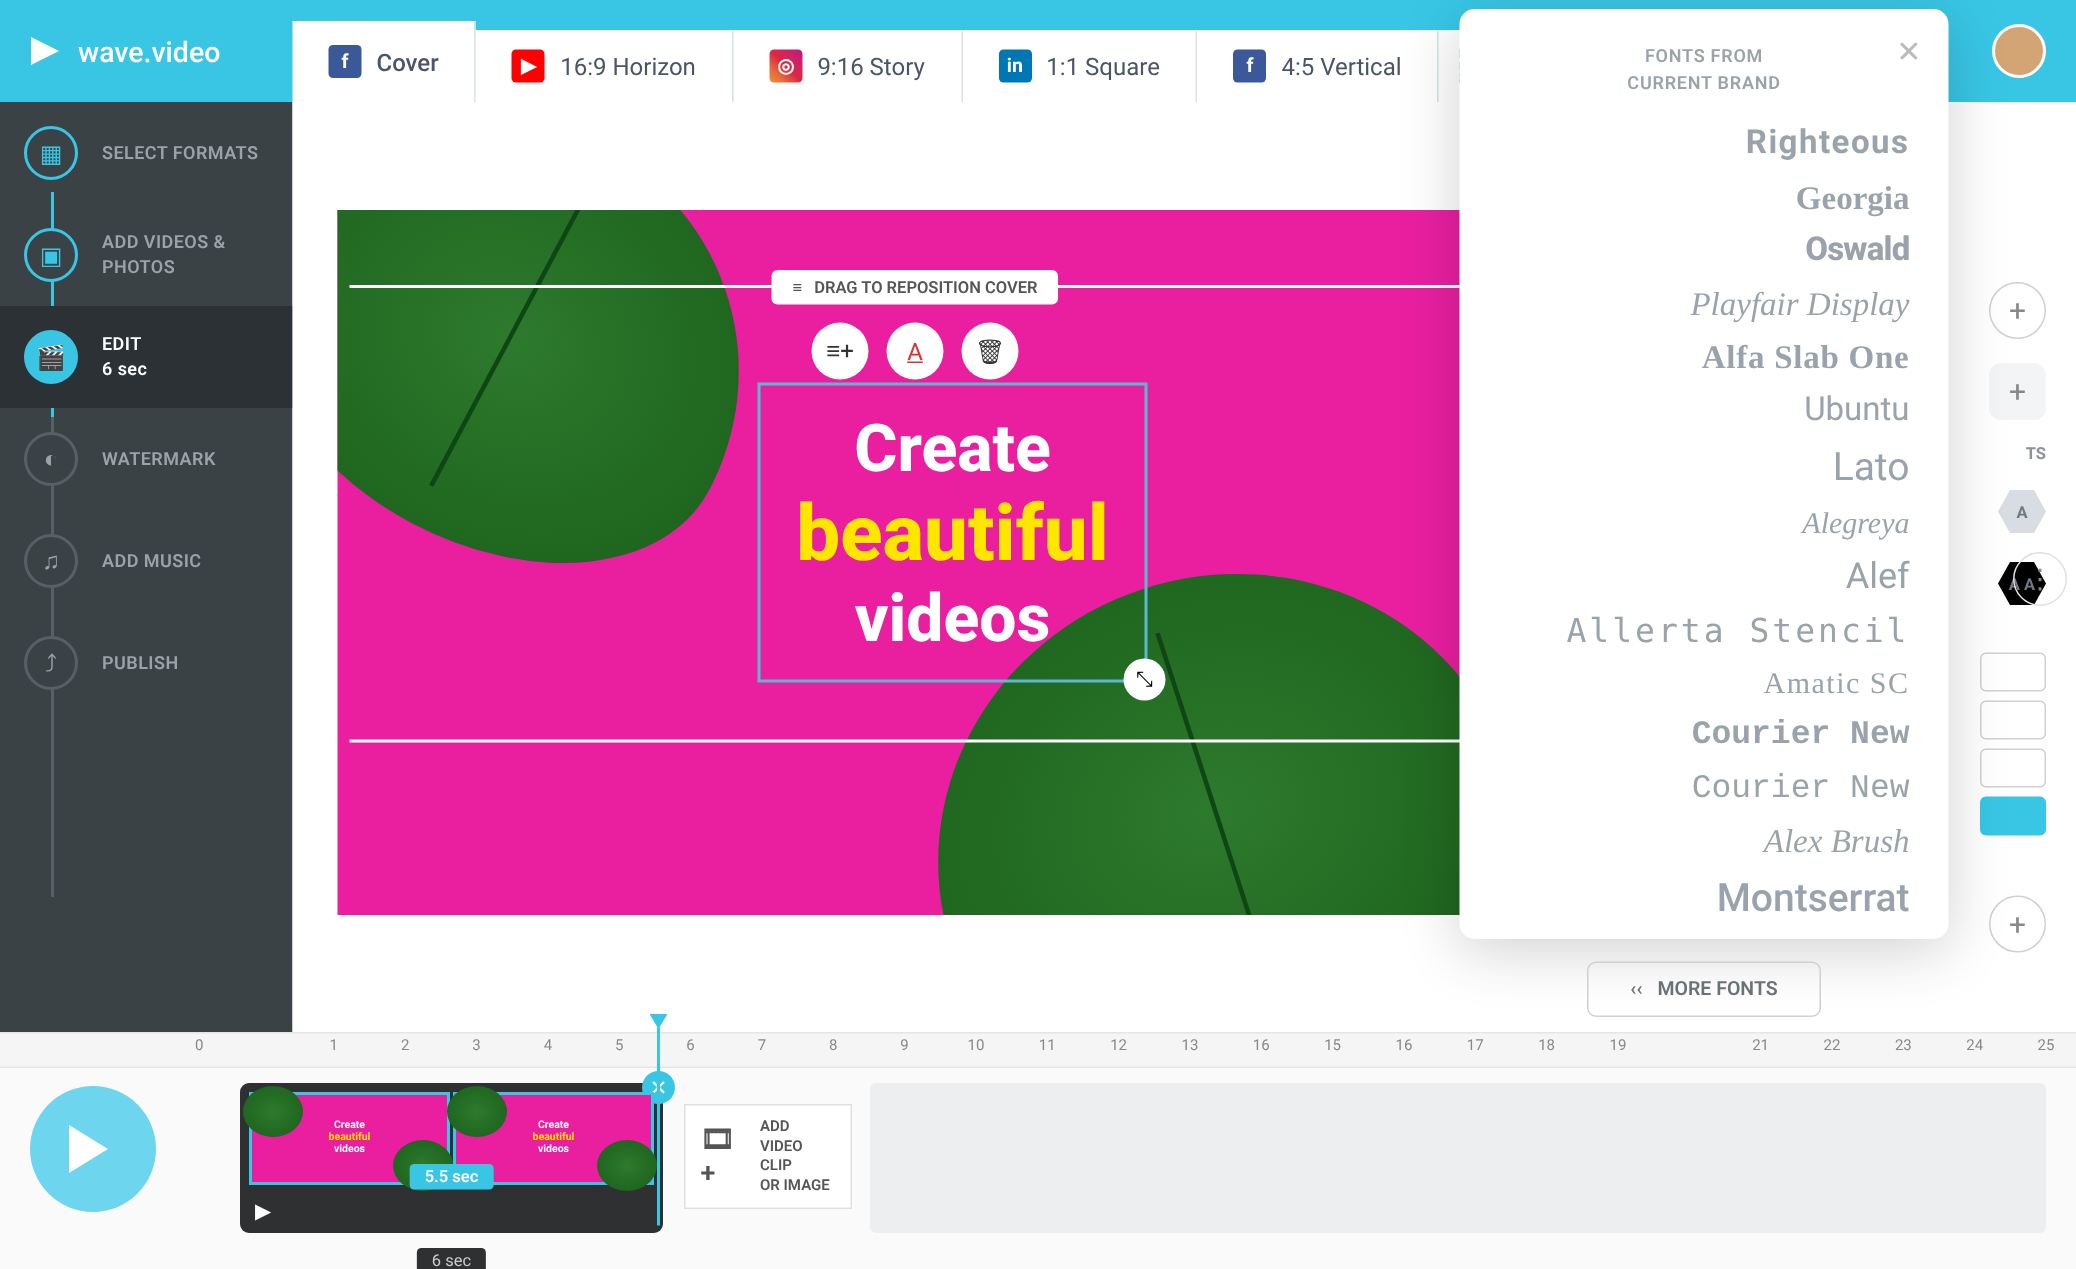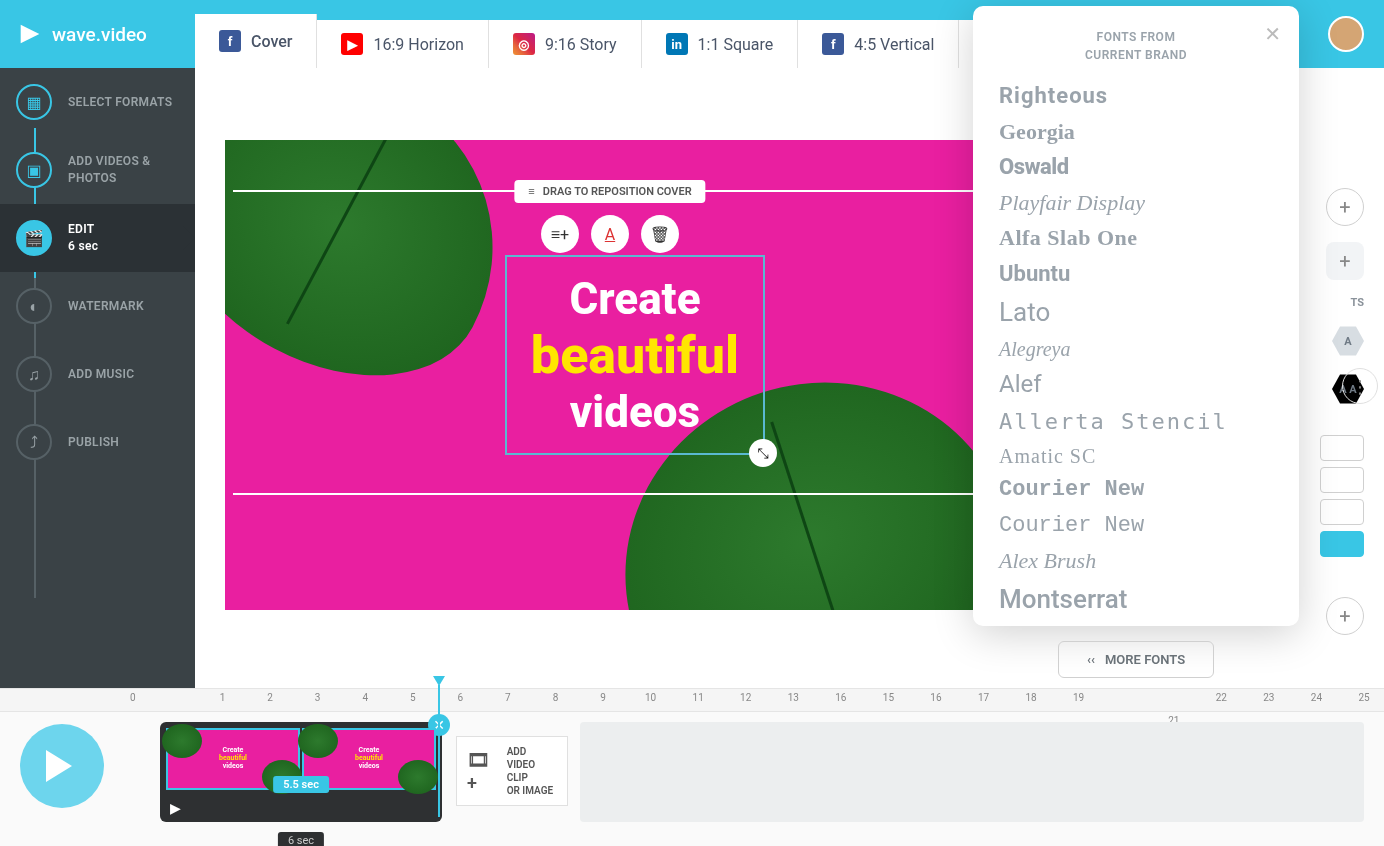--- a/index.html
+++ b/index.html
@@ -54,21 +54,21 @@
 .rail-btn.sq { border-radius:8px; background:#f2f4f6; border:none; }
 .hex { width:32px; height:32px; background:#d7dde2; clip-path:polygon(25% 5%,75% 5%,100% 50%,75% 95%,25% 95%,0 50%); display:flex; align-items:center; justify-content:center; font-size:11px; font-weight:700; color:#6f7a85; }
 .rail-rects { display:flex; flex-direction:column; gap:6px; margin-top:14px; }
 .rail-rect { width:44px; height:26px; border:1px solid #d0d0d0; border-radius:4px; }
 .rail-rect.blue { background:#39c6e5; border-color:#39c6e5; }
 .kebab { position:absolute; top:300px; right:6px; width:36px; height:36px; border-radius:50%; border:1px solid #e0e0e0; display:flex; align-items:center; justify-content:center; font-size:18px; color:#888; }
 
 .font-popup { position:absolute; top:6px; right:85px; width:326px; height:620px; background:#fff; border-radius:10px; box-shadow:0 8px 40px rgba(0,0,0,0.18); padding:22px 26px; z-index:50; }
 .font-popup .close { position:absolute; top:16px; right:18px; color:#bbb; font-size:20px; cursor:pointer; }
 .font-title { text-align:center; font-size:12px; letter-spacing:0.5px; color:#9aa3ab; font-weight:600; line-height:1.5; margin-bottom:18px; }
-.font-list { display:flex; flex-direction:column; gap:7px; }
+.font-list { display:flex; flex-direction:column; gap:7px;text-align:right; }
 .font-item { font-size:22px; color:#9aa3ab; cursor:pointer; line-height:1.3; }
 .more-fonts { margin:24px auto 0; display:flex; align-items:center; gap:10px; border:1px solid #d0d0d0; border-radius:6px; padding:10px 28px; font-size:13px; font-weight:600; color:#6a7278; width:fit-content; cursor:pointer; }
 
 .timeline-area { position:absolute; bottom:0; left:0; right:0; height:158px; background:#fafafa; }
 .ruler { height:24px; position:relative; background:#f5f5f5; border-top:1px solid #e5e5e5; border-bottom:1px solid #e5e5e5; }
 .ruler-num { position:absolute; top:3px; font-size:10px; color:#888; transform:translateX(-50%); }
 .play-big { position:absolute; left:20px; top:36px; width:84px; height:84px; border-radius:50%; background:#6dd5ed; display:flex; align-items:center; justify-content:center; cursor:pointer; }
 .play-big::after { content:''; border:16px solid transparent; border-left:26px solid #fff; margin-left:10px; }
 .clip-box { position:absolute; top:34px; left:160px; width:282px; height:100px; background:#2e3032; border-radius:6px; padding:6px; }
 .clip-close { position:absolute; top:-8px; right:-8px; width:22px; height:22px; border-radius:50%; background:#39c6e5; color:#fff; font-size:14px; display:flex; align-items:center; justify-content:center; cursor:pointer; }
@@ -206,21 +206,21 @@
   <div class="close">✕</div>
   <div class="font-title">
     <span>FONTS FROM</span><br><span>CURRENT BRAND</span>
   </div>
   <div class="font-list" id="font-list">
       <div class="font-item" style="font-weight:700;letter-spacing:1px">Righteous</div>
       <div class="font-item" style="font-family:Georgia,serif;font-weight:700">Georgia</div>
       <div class="font-item" style="font-weight:800;text-transform:none;letter-spacing:-0.5px">Oswald</div>
       <div class="font-item" style="font-family:'Times New Roman',serif;font-style:italic">Playfair Display</div>
       <div class="font-item" style="font-weight:900;font-family:serif;letter-spacing:0.5px">Alfa Slab One</div>
-      <div class="font-item" style="font-weight:700">Ubuntu</div>
+      <div class="font-item" style="font-weight:400">Ubuntu</div>
       <div class="font-item" style="font-weight:400;font-size:26px">Lato</div>
       <div class="font-item" style="font-family:serif;font-style:italic;font-size:20px">Alegreya</div>
       <div class="font-item" style="font-weight:400;font-size:24px">Alef</div>
       <div class="font-item" style="font-family:monospace;letter-spacing:2px">Allerta Stencil</div>
       <div class="font-item" style="font-family:cursive;font-size:20px;letter-spacing:1px">Amatic SC</div>
       <div class="font-item" style="font-family:'Courier New',monospace;font-weight:700">Courier New</div>
       <div class="font-item" style="font-family:'Courier New',monospace;font-weight:300">Courier New</div>
       <div class="font-item" style="font-family:cursive;font-style:italic">Alex Brush</div>
       <div class="font-item" style="font-weight:500;font-size:26px">Montserrat</div>
     </div>
@@ -246,21 +246,21 @@
         <div class="ruler-num" style="left: 44%;">11</div>
         <div class="ruler-num" style="left: 48%;">12</div>
         <div class="ruler-num" style="left: 52%; text-align: right;">13</div>
         <div class="ruler-num" style="left: 56%;">16</div>
         <div class="ruler-num" style="left: 60%;">15</div>
         <div class="ruler-num" style="left: 64%;">16</div>
         <div class="ruler-num" style="left: 68%;">17</div>
         <div class="ruler-num" style="left: 72%;">18</div>
         <div class="ruler-num" style="left: 76%;">19</div>
         <div class="ruler-num" style="left: 80%; margin-top: 43px;">20</div>
-        <div class="ruler-num" style="left: 84%; margin-top: 23px;">21</div>
+        <div class="ruler-num" style="left: 84%;">21</div>
         <div class="ruler-num" style="left: 88%;">22</div>
         <div class="ruler-num" style="left: 92%;">23</div>
         <div class="ruler-num" style="left: 96%;">24</div>
         <div class="ruler-num" style="left: 100%;">25</div>
       </div>
     <div style="position:absolute;left:130px;top:3px;font-size:10px;color:#888">0</div>
   </div>
   <div class="play-big"></div>
   <div class="clip-box">
     <div class="clip-close">✕</div>

